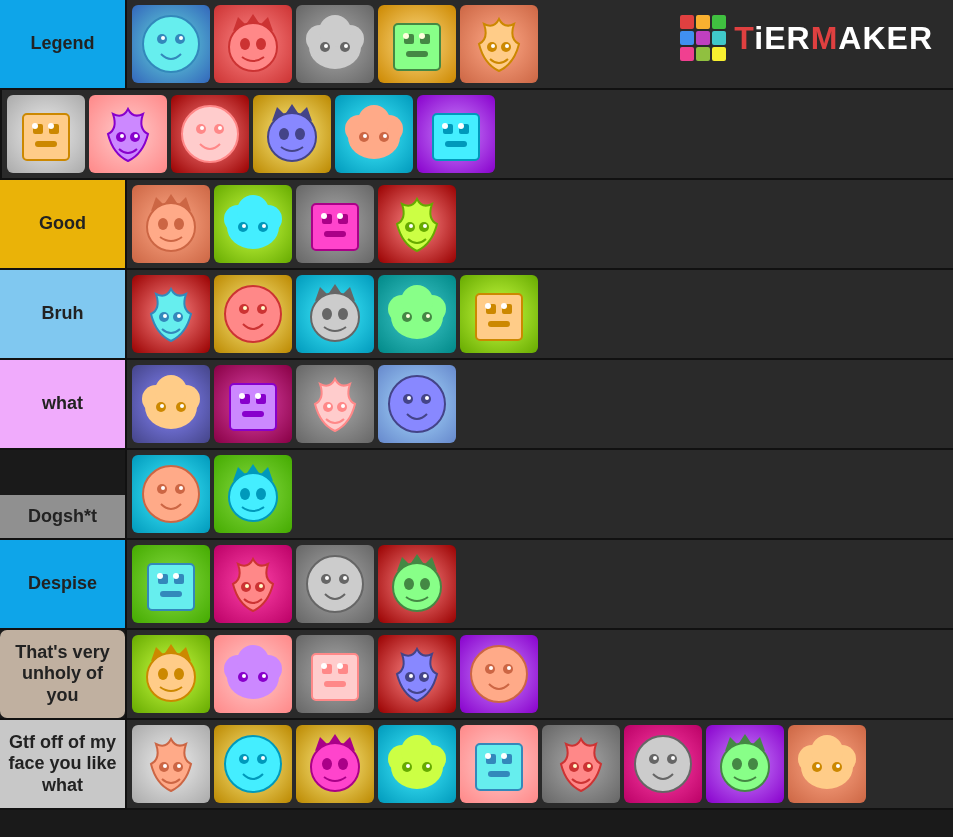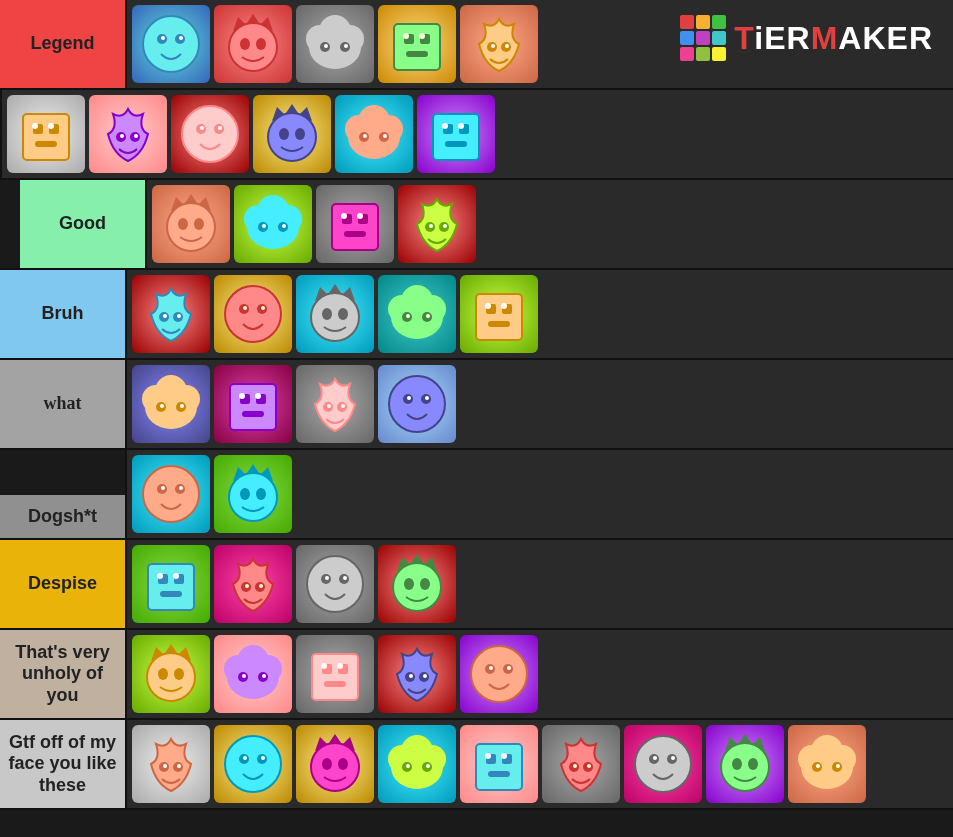--- a/index.html
+++ b/index.html
@@ -117,21 +117,21 @@
       <div class="logo-cell" style="background:#90c040;"></div>
       <div class="logo-cell" style="background:#f8f030;"></div>
     </div>
     <div class="logo-text">
       <span class="T" style="color:#e04040;">T</span><span style="color:white;">i</span><span style="color:white;">E</span><span style="color:white;">R</span><span style="color:#e04040;">M</span><span style="color:white;">A</span><span style="color:white;">K</span><span style="color:white;">E</span><span style="color:white;">R</span>
     </div>
   </div>
 
   <div id="tier-container">
       <div class="tier-row">
-        <div class="tier-label" style="background: #ef4444;">Legend</div>
+        <div class="tier-label" style="background: #0ea5e9;">Legend</div>
         <div class="tier-content">
           <div class="char c1">
             <svg width="70" height="70" viewBox="0 0 70 70">
       <circle cx="35" cy="35" r="28" fill="#6ee" stroke="#38b" stroke-width="2"></circle>
       <circle cx="26" cy="30" r="5" fill="#38b"></circle>
       <circle cx="44" cy="30" r="5" fill="#38b"></circle>
       <circle cx="27" cy="29" r="2" fill="#fff"></circle>
       <circle cx="45" cy="29" r="2" fill="#fff"></circle>
       <path d="M25 45 Q35 55 45 45" stroke="#38b" stroke-width="2" fill="none"></path>
     </svg>
@@ -242,21 +242,21 @@
       <rect x="22" y="25" width="10" height="10" rx="2" fill="#09b"></rect>
       <rect x="38" y="25" width="10" height="10" rx="2" fill="#09b"></rect>
       <circle cx="24" cy="27" r="3" fill="#fff"></circle>
       <circle cx="40" cy="27" r="3" fill="#fff"></circle>
       <rect x="24" y="42" width="22" height="6" rx="3" fill="#09b"></rect>
     </svg>
           </div>
         </div>
       </div>
       <div class="tier-row">
-        <div class="tier-label" style="background: #86efac; margin-left: 20px;">Good</div>
+        <div class="tier-label" style="background: #eab308;">Good</div>
         <div class="tier-content">
           <div class="char c9">
             <svg width="70" height="70" viewBox="0 0 70 70">
       <polygon points="35,5 25,20 45,20" fill="#c64"></polygon>
       <polygon points="20,8 15,22 30,18" fill="#c64"></polygon>
       <polygon points="50,8 55,22 40,18" fill="#c64"></polygon>
       <circle cx="35" cy="38" r="24" fill="#fa8" stroke="#c64" stroke-width="2"></circle>
       <ellipse cx="27" cy="35" rx="5" ry="6" fill="#c64"></ellipse>
       <ellipse cx="43" cy="35" rx="5" ry="6" fill="#c64"></ellipse>
       <path d="M24 48 Q35 56 46 48" stroke="#c64" stroke-width="2" fill="none"></path>
@@ -348,21 +348,21 @@
       <rect x="22" y="25" width="10" height="10" rx="2" fill="#c80"></rect>
       <rect x="38" y="25" width="10" height="10" rx="2" fill="#c80"></rect>
       <circle cx="24" cy="27" r="3" fill="#fff"></circle>
       <circle cx="40" cy="27" r="3" fill="#fff"></circle>
       <rect x="24" y="42" width="22" height="6" rx="3" fill="#c80"></rect>
     </svg>
           </div>
         </div>
       </div>
       <div class="tier-row">
-        <div class="tier-label" style="background: #a3a3a3; font-family: Liberation Serif, serif;">what</div>
+        <div class="tier-label" style="background: #f0abfc;">what</div>
         <div class="tier-content">
           <div class="char c8">
             <svg width="70" height="70" viewBox="0 0 70 70">
       <ellipse cx="35" cy="38" rx="26" ry="22" fill="#fc8"></ellipse>
       <circle cx="20" cy="30" r="14" fill="#fc8"></circle>
       <circle cx="50" cy="30" r="14" fill="#fc8"></circle>
       <circle cx="35" cy="22" r="16" fill="#fc8"></circle>
       <circle cx="25" cy="38" r="5" fill="#c80"></circle>
       <circle cx="45" cy="38" r="5" fill="#c80"></circle>
       <circle cx="26" cy="37" r="2" fill="#fff"></circle>
@@ -421,21 +421,21 @@
       <polygon points="50,8 55,22 40,18" fill="#09b"></polygon>
       <circle cx="35" cy="38" r="24" fill="#4ef" stroke="#09b" stroke-width="2"></circle>
       <ellipse cx="27" cy="35" rx="5" ry="6" fill="#09b"></ellipse>
       <ellipse cx="43" cy="35" rx="5" ry="6" fill="#09b"></ellipse>
       <path d="M24 48 Q35 56 46 48" stroke="#09b" stroke-width="2" fill="none"></path>
     </svg>
           </div>
         </div>
       </div>
       <div class="tier-row">
-        <div class="tier-label" style="background: #eab308;">Despise</div>
+        <div class="tier-label" style="background: #0ea5e9;">Despise</div>
         <div class="tier-content">
           <div class="char c21">
             <svg width="70" height="70" viewBox="0 0 70 70">
       <rect x="12" y="15" width="46" height="46" rx="4" fill="#6ee" stroke="#38b" stroke-width="2"></rect>
       <rect x="22" y="25" width="10" height="10" rx="2" fill="#38b"></rect>
       <rect x="38" y="25" width="10" height="10" rx="2" fill="#38b"></rect>
       <circle cx="24" cy="27" r="3" fill="#fff"></circle>
       <circle cx="40" cy="27" r="3" fill="#fff"></circle>
       <rect x="24" y="42" width="22" height="6" rx="3" fill="#38b"></rect>
     </svg>
@@ -467,21 +467,21 @@
       <polygon points="50,8 55,22 40,18" fill="#484"></polygon>
       <circle cx="35" cy="38" r="24" fill="#8f8" stroke="#484" stroke-width="2"></circle>
       <ellipse cx="27" cy="35" rx="5" ry="6" fill="#484"></ellipse>
       <ellipse cx="43" cy="35" rx="5" ry="6" fill="#484"></ellipse>
       <path d="M24 48 Q35 56 46 48" stroke="#484" stroke-width="2" fill="none"></path>
     </svg>
           </div>
         </div>
       </div>
       <div class="tier-row">
-        <div class="tier-label" style="background: rgb(192, 176, 160);">That's very unholy of you</div>
+        <div class="tier-label" style="background: rgb(192, 176, 160); border-radius: 7px;">That's very unholy of you</div>
         <div class="tier-content">
           <div class="char c12">
             <svg width="70" height="70" viewBox="0 0 70 70">
       <polygon points="35,5 25,20 45,20" fill="#c80"></polygon>
       <polygon points="20,8 15,22 30,18" fill="#c80"></polygon>
       <polygon points="50,8 55,22 40,18" fill="#c80"></polygon>
       <circle cx="35" cy="38" r="24" fill="#fc8" stroke="#c80" stroke-width="2"></circle>
       <ellipse cx="27" cy="35" rx="5" ry="6" fill="#c80"></ellipse>
       <ellipse cx="43" cy="35" rx="5" ry="6" fill="#c80"></ellipse>
       <path d="M24 48 Q35 56 46 48" stroke="#c80" stroke-width="2" fill="none"></path>
@@ -525,21 +525,21 @@
       <circle cx="26" cy="30" r="5" fill="#c64"></circle>
       <circle cx="44" cy="30" r="5" fill="#c64"></circle>
       <circle cx="27" cy="29" r="2" fill="#fff"></circle>
       <circle cx="45" cy="29" r="2" fill="#fff"></circle>
       <path d="M25 45 Q35 55 45 45" stroke="#c64" stroke-width="2" fill="none"></path>
     </svg>
           </div>
         </div>
       </div>
       <div class="tier-row">
-        <div class="tier-label" style="background: rgb(200, 200, 200);">Gtf off of my face you like these</div>
+        <div class="tier-label" style="background: rgb(200, 200, 200);">Gtf off of my face you like what</div>
         <div class="tier-content">
           <div class="char c14">
             <svg width="70" height="70" viewBox="0 0 70 70">
       <path d="M35 10 Q40 20 50 15 Q45 30 55 35 Q50 55 35 62 Q20 55 15 35 Q25 30 20 15 Q30 20 35 10Z" fill="#fa8" stroke="#c64" stroke-width="2"></path>
       <circle cx="28" cy="38" r="5" fill="#c64"></circle>
       <circle cx="42" cy="38" r="5" fill="#c64"></circle>
       <circle cx="29" cy="37" r="2" fill="#fff"></circle>
       <circle cx="43" cy="37" r="2" fill="#fff"></circle>
       <path d="M26 50 Q35 58 44 50" stroke="#c64" stroke-width="2" fill="none"></path>
     </svg>

